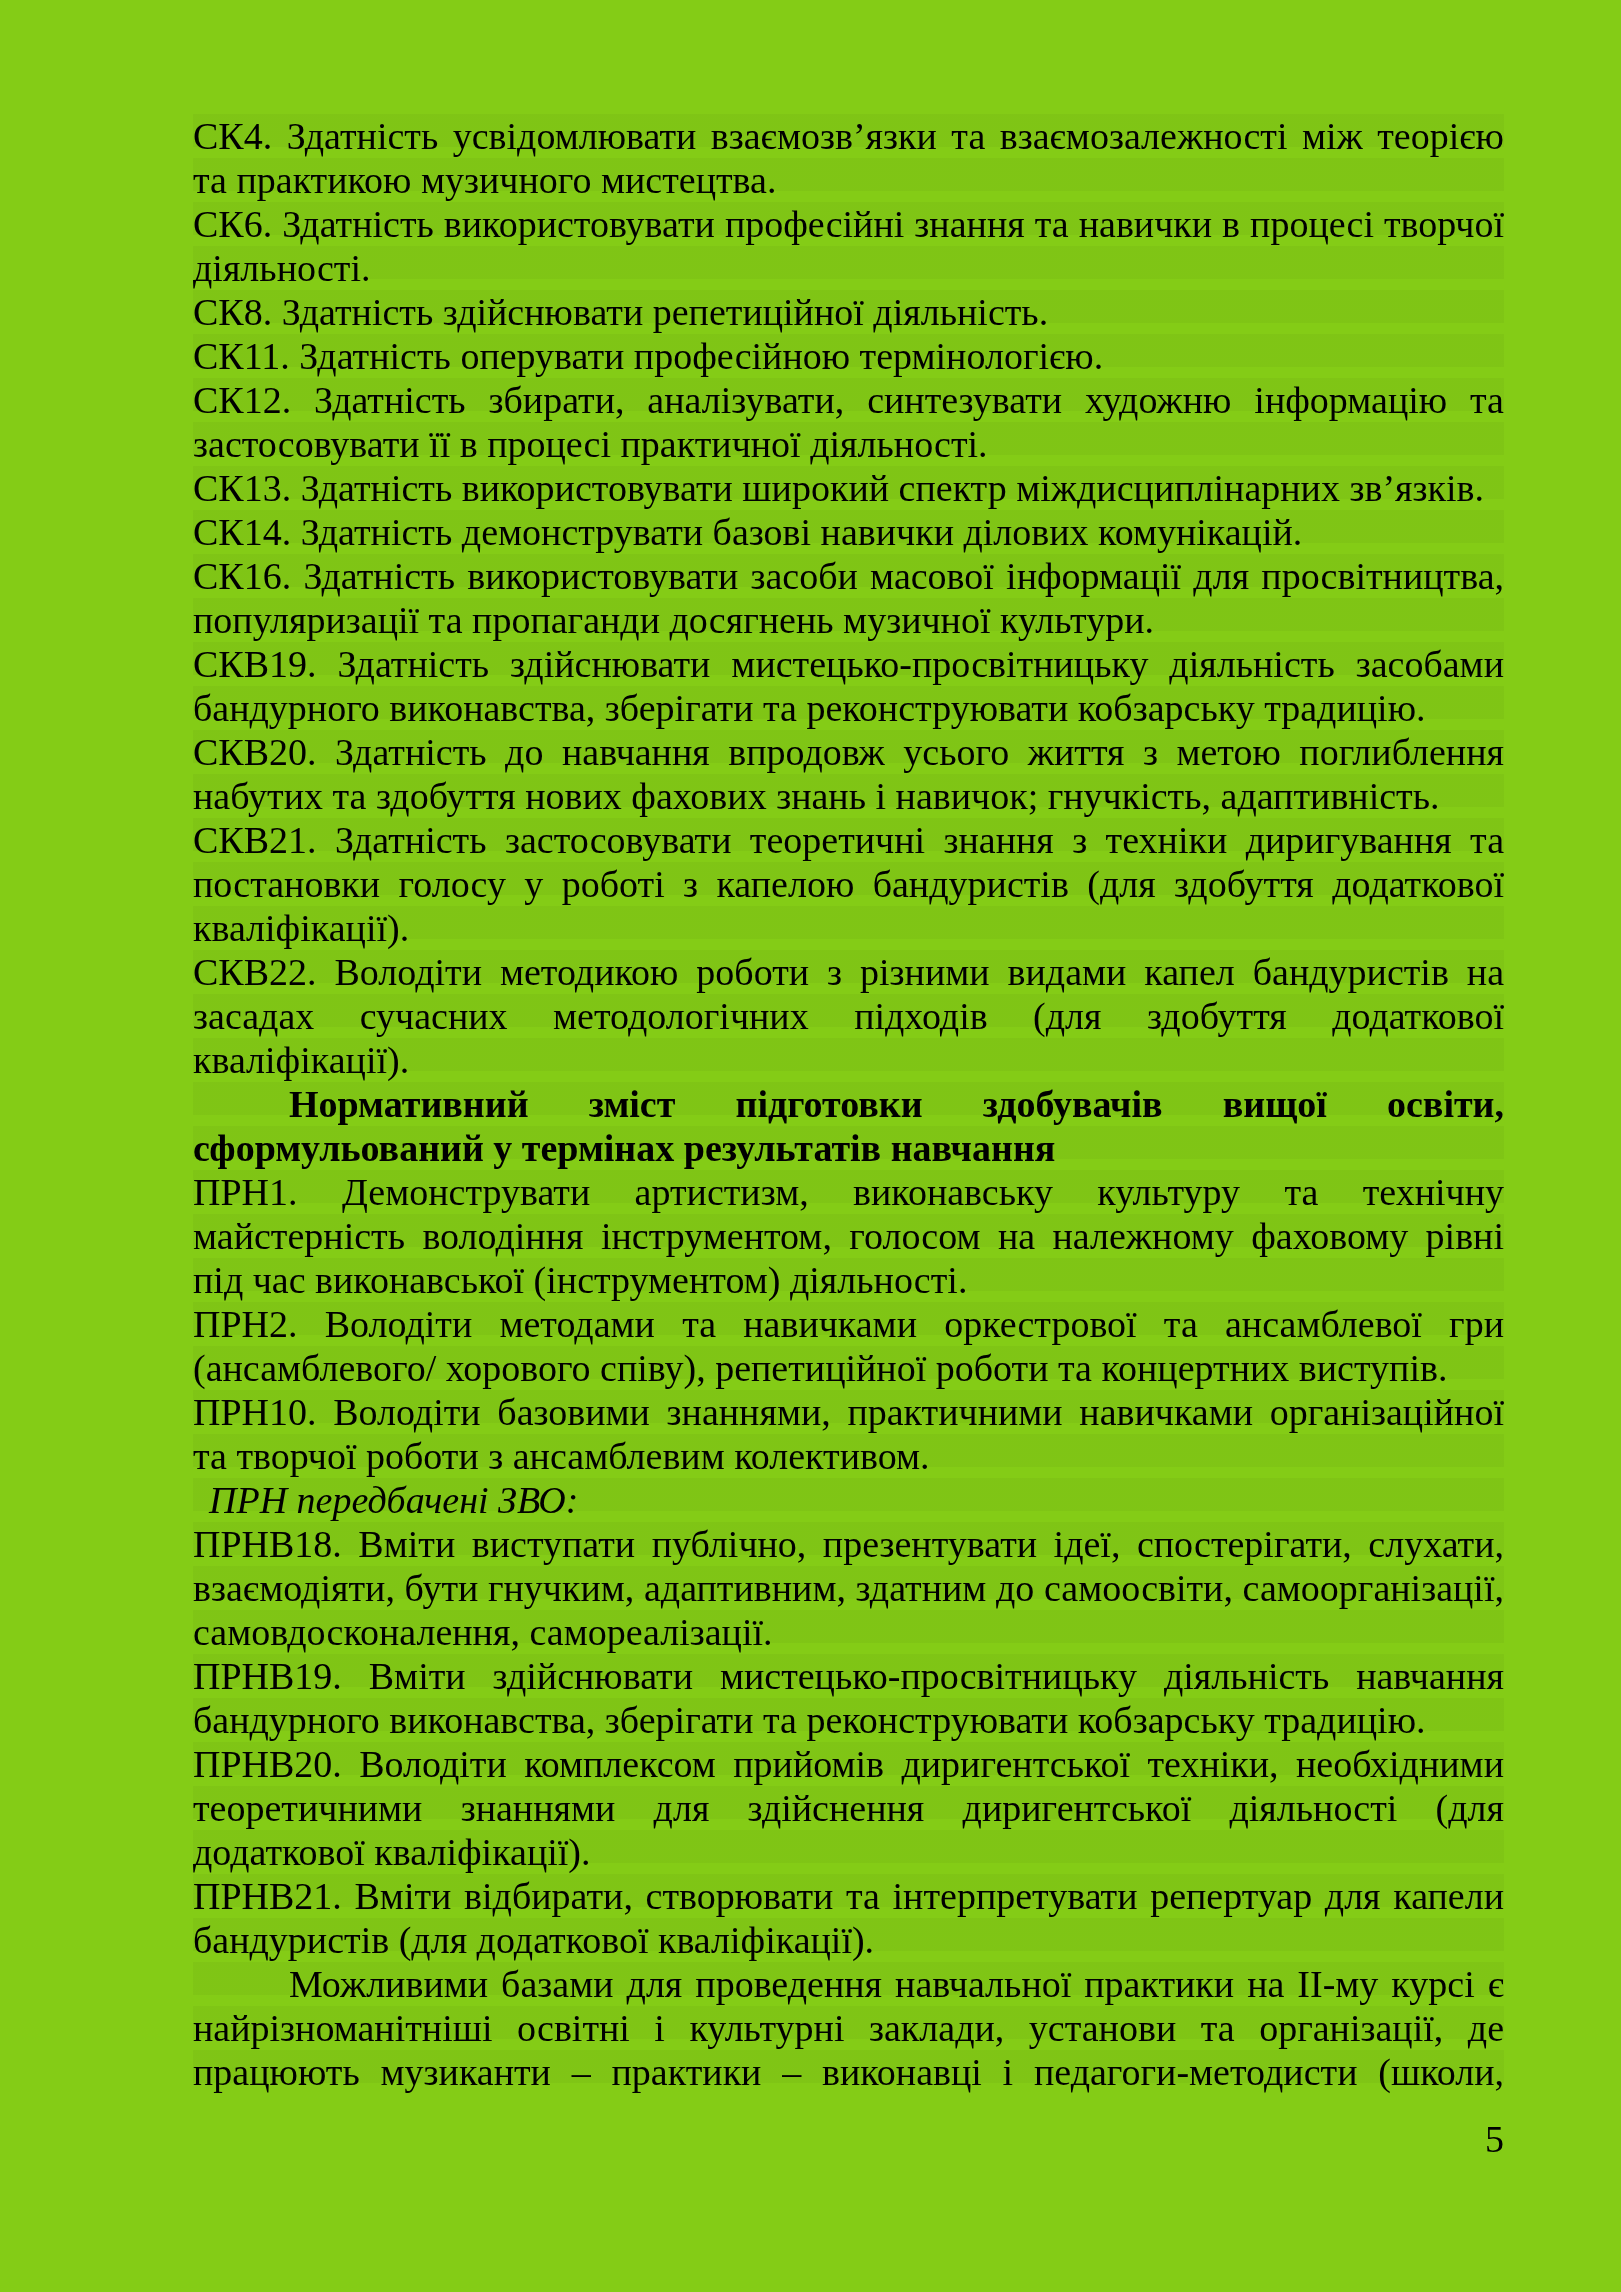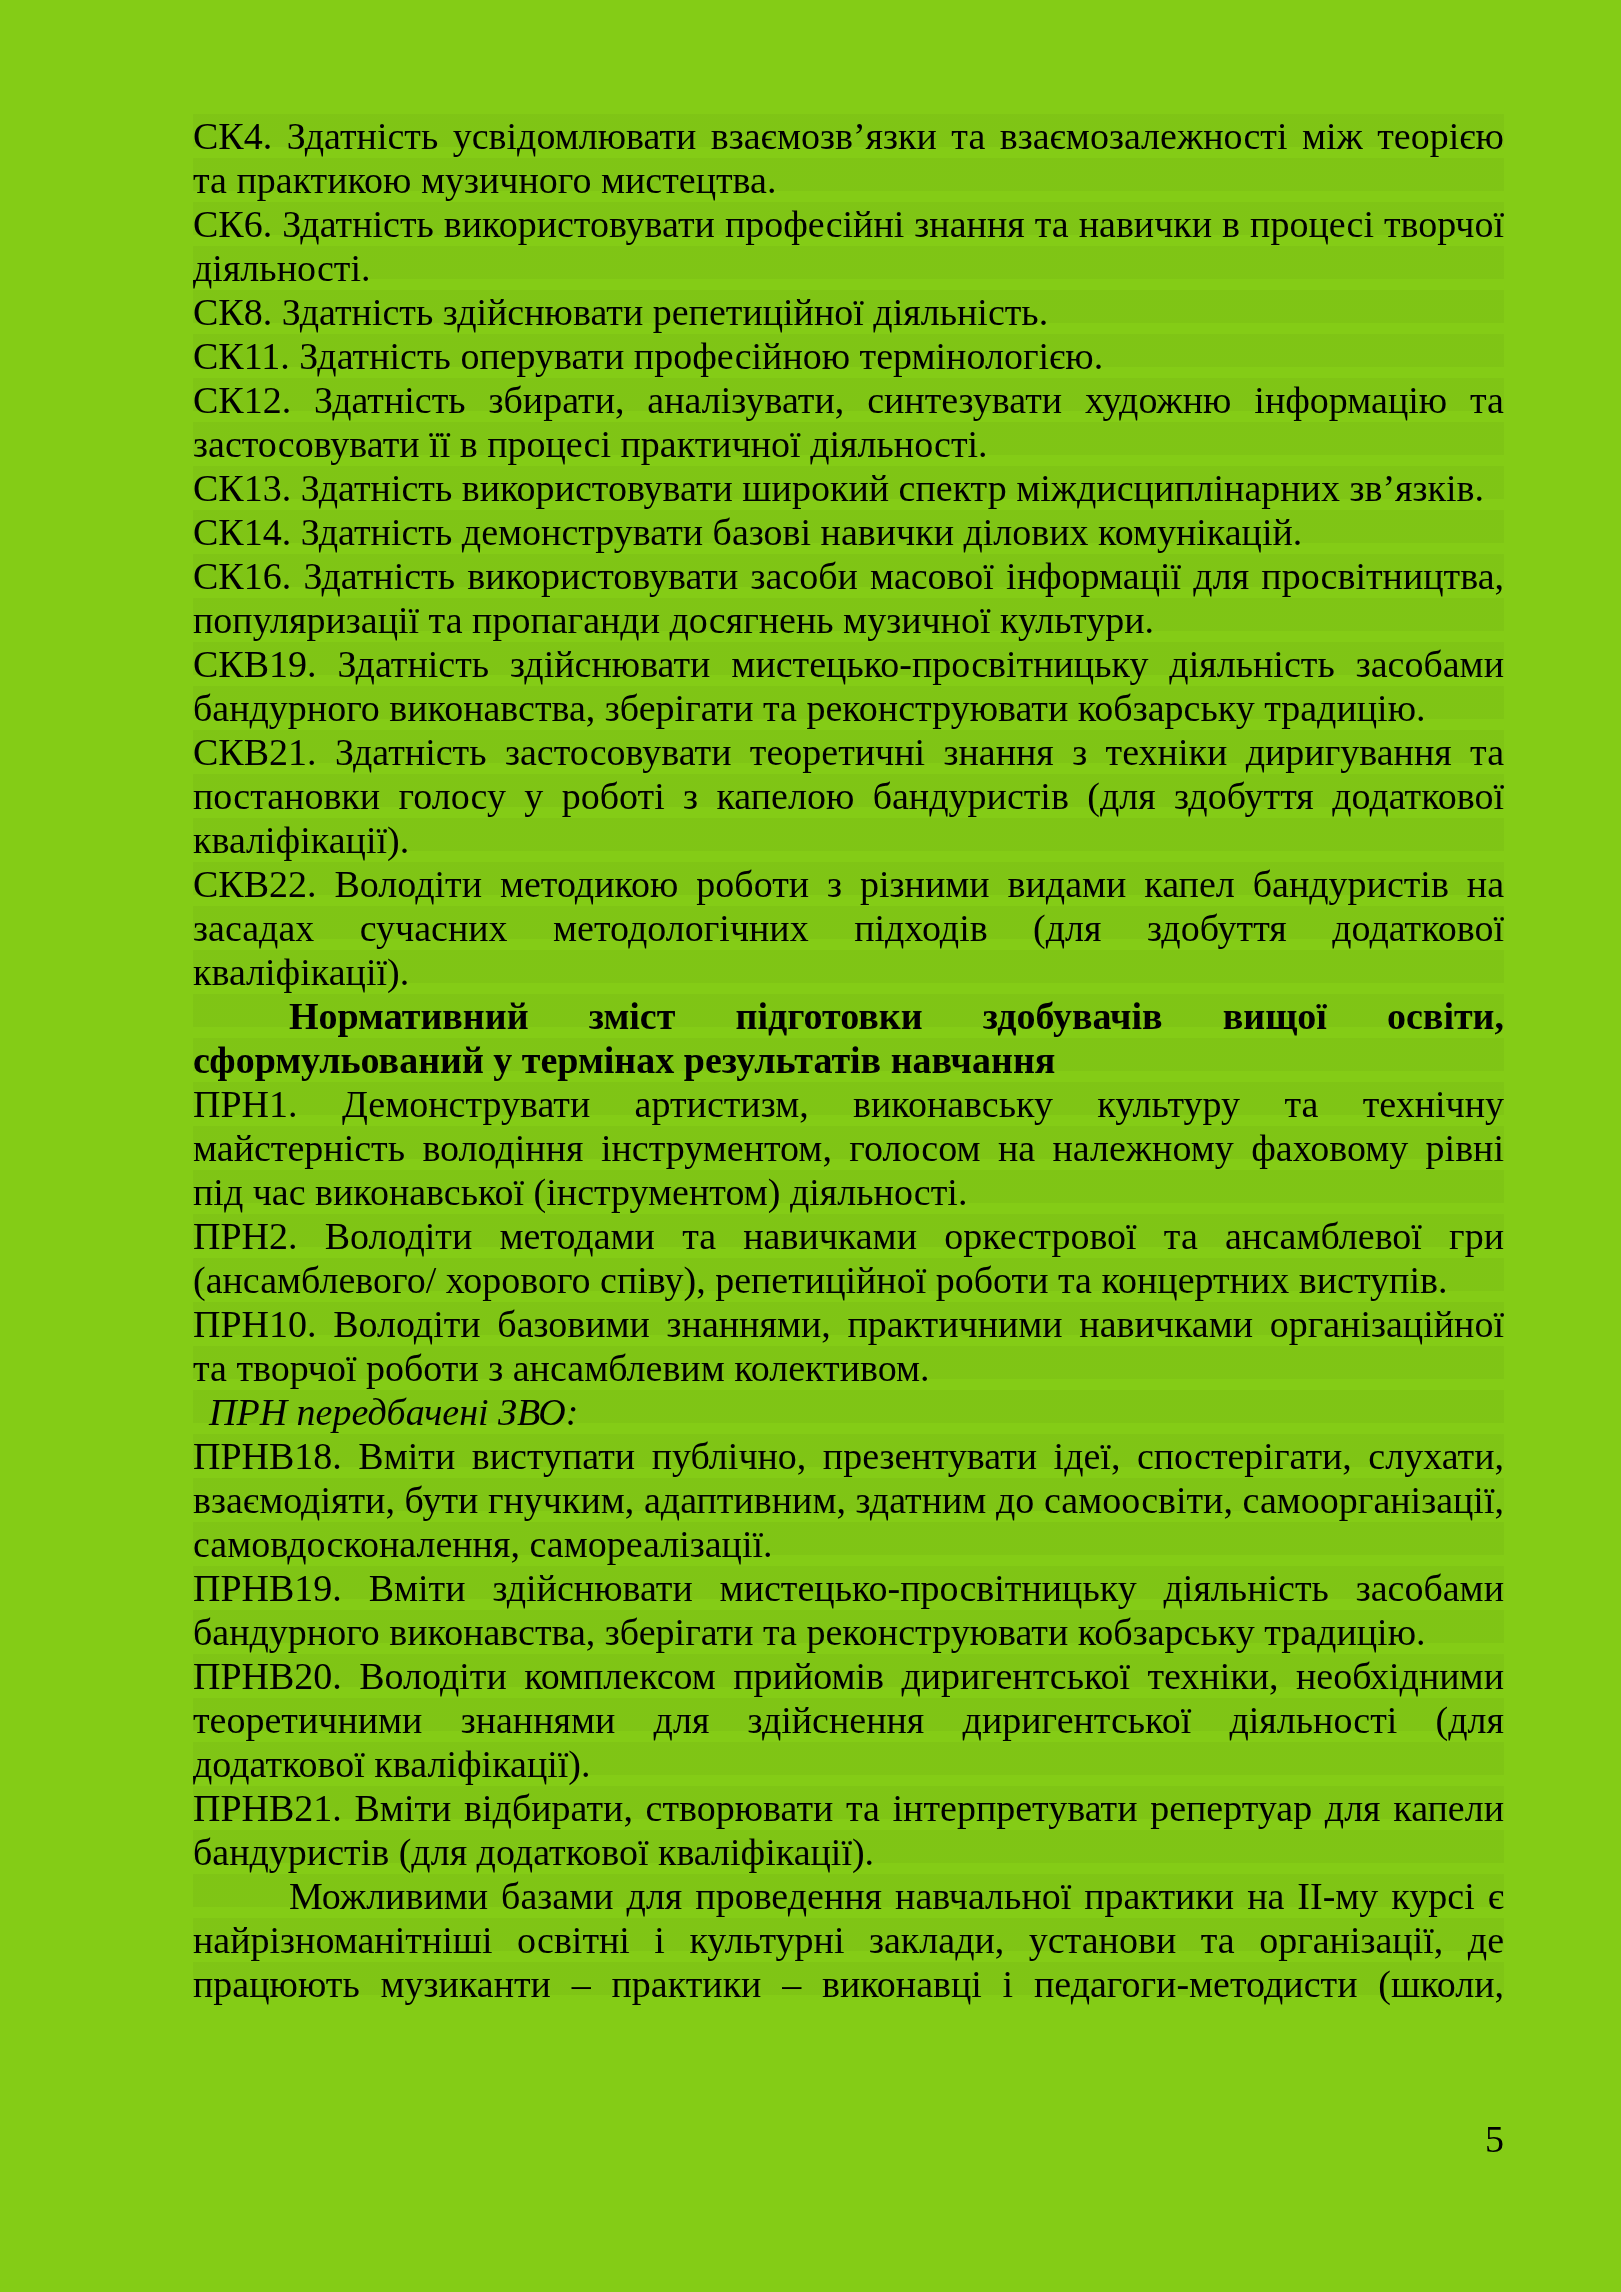--- a/index.html
+++ b/index.html
@@ -51,28 +51,29 @@
   <div class="content">
     <p>СК4. Здатність усвідомлювати взаємозв’язки та взаємозалежності між теорією та практикою музичного мистецтва.</p>
     <p>СК6. Здатність використовувати професійні знання та навички в процесі творчої діяльності.</p>
     <p>СК8. Здатність здійснювати репетиційної діяльність.</p>
     <p>СК11. Здатність оперувати професійною термінологією.</p>
     <p>СК12. Здатність збирати, аналізувати, синтезувати художню інформацію та застосовувати її в процесі практичної діяльності.</p>
     <p>СК13. Здатність використовувати широкий спектр міждисциплінарних зв’язків.</p>
     <p>СК14. Здатність демонструвати базові навички ділових комунікацій.</p>
     <p>СК16. Здатність використовувати засоби масової інформації для просвітництва, популяризації та пропаганди досягнень музичної культури.</p>
     <p>СКВ19. Здатність здійснювати мистецько-просвітницьку діяльність засобами бандурного виконавства, зберігати та реконструювати кобзарську традицію.</p>
+    <p>СКВ20. Здатність до навчання впродовж усього життя з метою поглиблення набутих та здобуття нових фахових знань і навичок; гнучкість, адаптивність.</p>
     <p>СКВ21. Здатність застосовувати теоретичні знання з техніки диригування та постановки голосу у роботі з капелою бандуристів (для здобуття додаткової кваліфікації).</p>
     <p>СКВ22. Володіти методикою роботи з різними видами капел бандуристів на засадах сучасних методологічних підходів (для здобуття додаткової кваліфікації).</p>
     <p class="bold indent">Нормативний зміст підготовки здобувачів вищої освіти, сформульований у термінах результатів навчання</p>
     <p>ПРН1. Демонструвати артистизм, виконавську культуру та технічну майстерність володіння інструментом, голосом на належному фаховому рівні під час виконавської (інструментом) діяльності.</p>
     <p>ПРН2. Володіти методами та навичками оркестрової та ансамблевої гри (ансамблевого/ хорового співу), репетиційної роботи та концертних виступів.</p>
     <p>ПРН10. Володіти базовими знаннями, практичними навичками організаційної та творчої роботи з ансамблевим колективом.</p>
     <p class="italic">ПРН передбачені ЗВО:</p>
     <p>ПРНВ18. Вміти виступати публічно, презентувати ідеї, спостерігати, слухати, взаємодіяти, бути гнучким, адаптивним, здатним до самоосвіти, самоорганізації, самовдосконалення, самореалізації.</p>
-    <p>ПРНВ19. Вміти здійснювати мистецько-просвітницьку діяльність засобами бандурного виконавства, зберігати та реконструювати кобзарську традицію.</p>
+    <p>ПРНВ19. Вміти здійснювати мистецько-просвітницьку діяльність навчання бандурного виконавства, зберігати та реконструювати кобзарську традицію.</p>
     <p>ПРНВ20. Володіти комплексом прийомів диригентської техніки, необхідними теоретичними знаннями для здійснення диригентської діяльності (для додаткової кваліфікації).</p>
     <p>ПРНВ21. Вміти відбирати, створювати та інтерпретувати репертуар для капели бандуристів (для додаткової кваліфікації).</p>
     <p class="indent justify-last">Можливими базами для проведення навчальної практики на ІІ-му курсі є найрізноманітніші освітні і культурні заклади, установи та організації, де працюють музиканти – практики – виконавці і педагоги-методисти (школи,</p>
   </div>
   <div class="page-number">5</div>
 </div>
 
 
 </body></html>

